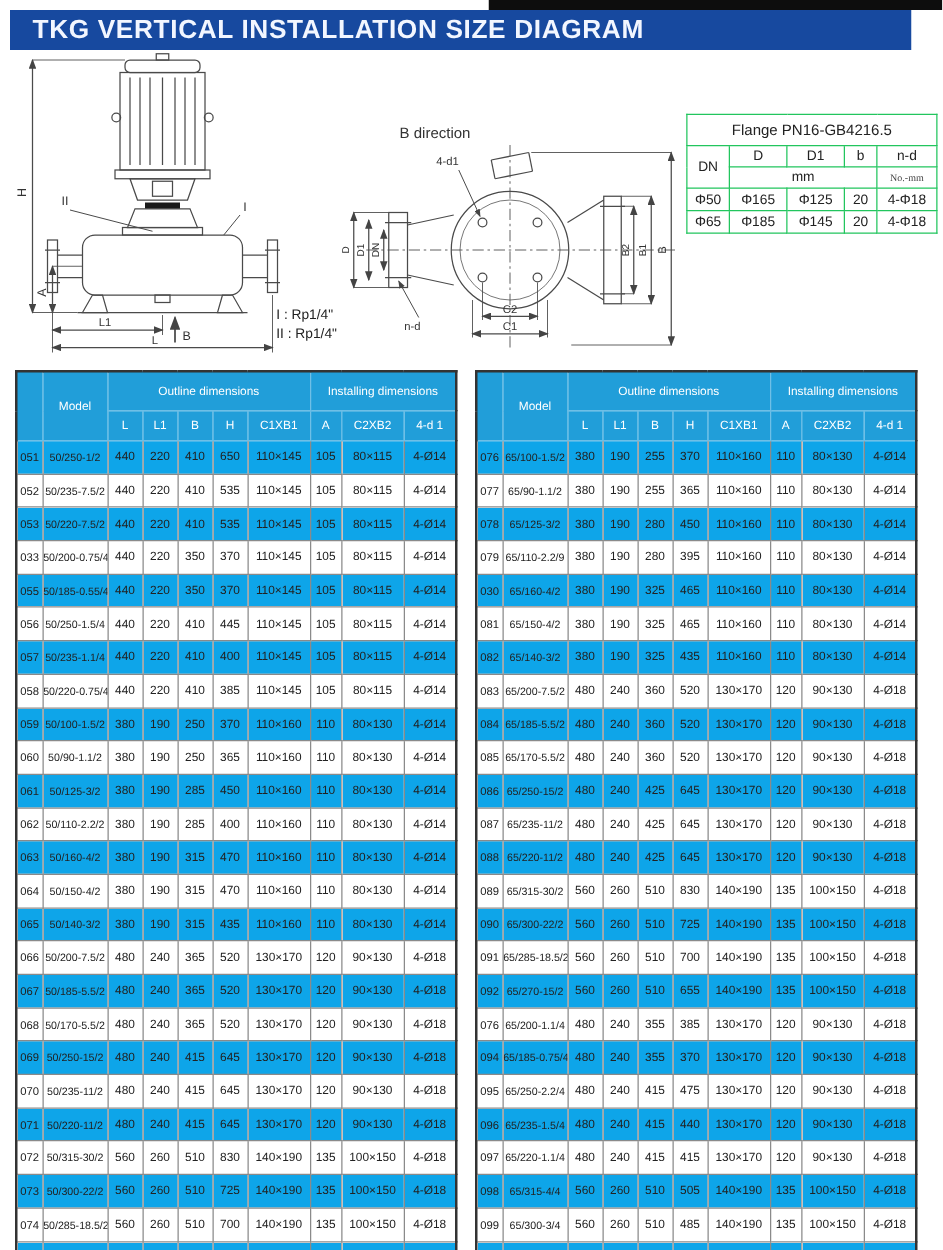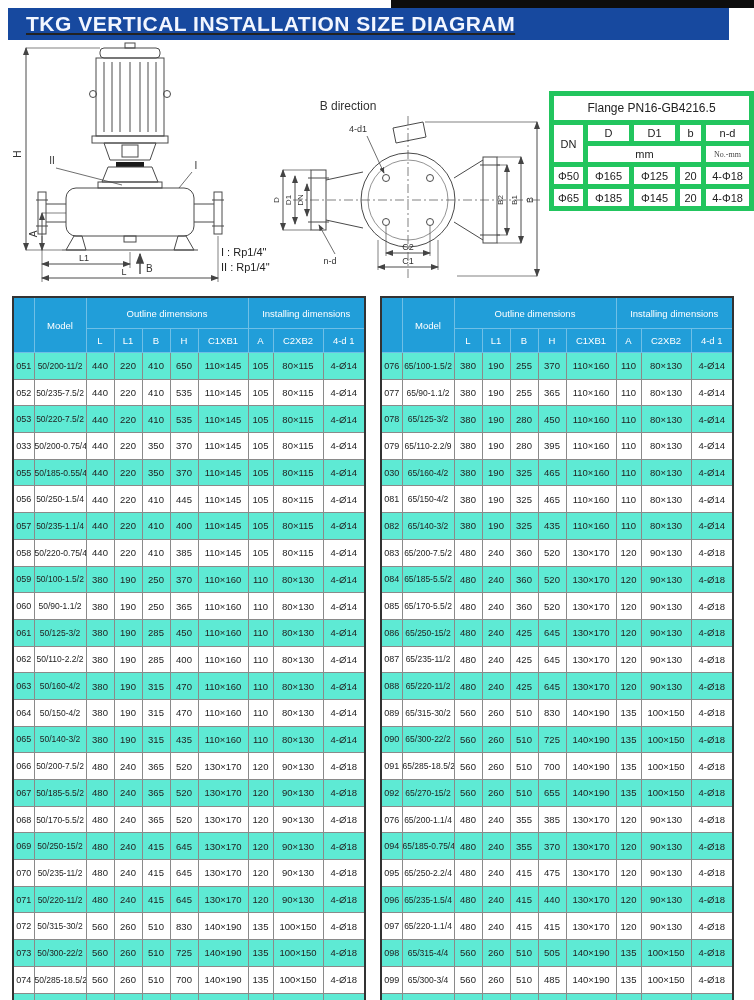--- a/index.html
+++ b/index.html
@@ -2,50 +2,50 @@
 <html><head>
 <meta charset="utf-8">
 <style>
   html,body{margin:0;padding:0;background:#ffffff;}
   body{font-family:"Liberation Sans","DejaVu Sans",sans-serif;color:#222;}
   #page{position:relative;width:754px;height:1000px;background:#ffffff;overflow:hidden;}
 
   
   .top-black{position:absolute;left:391px;top:0;width:363px;height:8px;background:#0d0d0d;}
   .banner{position:absolute;left:8px;top:8px;width:721px;height:32px;background:#17499f;
-          display:flex;align-items:center;text-decoration:underline;}
+          display:flex;align-items:center;}
   .banner h1{margin:0;padding-left:18px;font-size:21px;letter-spacing:.5px;color:#f2f6ff;
              font-weight:700;white-space:nowrap;}
 
   
   .draw{position:absolute;}
   svg text{font-family:"Liberation Sans","DejaVu Sans",sans-serif;fill:#333;}
   .port-notes{position:absolute;left:221px;top:245px;font-size:11px;line-height:15px;color:#222;}
 
   
   .flange{position:absolute;left:549px;top:91px;width:200px;border-collapse:collapse;
           table-layout:fixed;font-size:11px;color:#222;}
-  .flange th,.flange td{border:5px solid #22c55e;text-align:center;font-weight:400;padding:0;}
+  .flange th,.flange td{border:1px solid #22c55e;text-align:center;font-weight:400;padding:0;}
   .flange thead tr:first-child th{height:24px;font-size:12px;}
   .flange thead tr th{height:16px;}
   .flange td{height:17px;}
   .flange .small{font-size:8px;color:#444;font-family:Liberation Serif, serif;}
 
   
   .size-table{position:absolute;top:296px;width:352px;border-collapse:collapse;
               table-layout:fixed;background:#fff;}
   .size-table.left{left:12px;} .size-table.right{left:380px;}
   .size-table thead th{background:#219ed9;color:#fff;font-weight:400;font-size:9.5px;
                        border:1px solid #6fbfe6;padding:0;margin-top:40px;}
   .size-table thead tr.h1 th{height:30px;}
   .size-table thead tr.h2 th{height:23px;}
   .size-table{border:2px solid #333;}
   .size-table tbody td{border:1px solid #8a8a8a;font-size:9.5px;color:#222;text-align:center;
                        height:25.7px;padding:0;overflow:hidden;white-space:nowrap;}
-  .size-table tbody tr.stripe{background:#5eead4;}
+  .size-table tbody tr.stripe{background:#0ea5e9;}
   .size-table td.c-model{font-size:8.5px;}
   .size-table td.c-num{font-size:9px;}
 </style>
 </head>
 <body>
 
 <div id="page">
 
   <div class="top-black"></div>
   <div class="banner">
@@ -278,21 +278,21 @@
         <th>H</th>
         <th>C1XB1</th>
         <th>A</th>
         <th>C2XB2</th>
         <th>4-d 1</th>
       </tr>
     </thead>
     <tbody>
         <tr class="stripe">
           <td class="c-num">051</td>
-          <td class="c-model">50/200-11/2</td>
+          <td class="c-model">50/250-1/2</td>
           <td>440</td>
           <td>220</td>
           <td>410</td>
           <td>650</td>
           <td>110×145</td>
           <td>105</td>
           <td>80×115</td>
           <td>4-Ø14</td>
         </tr>
         <tr>

